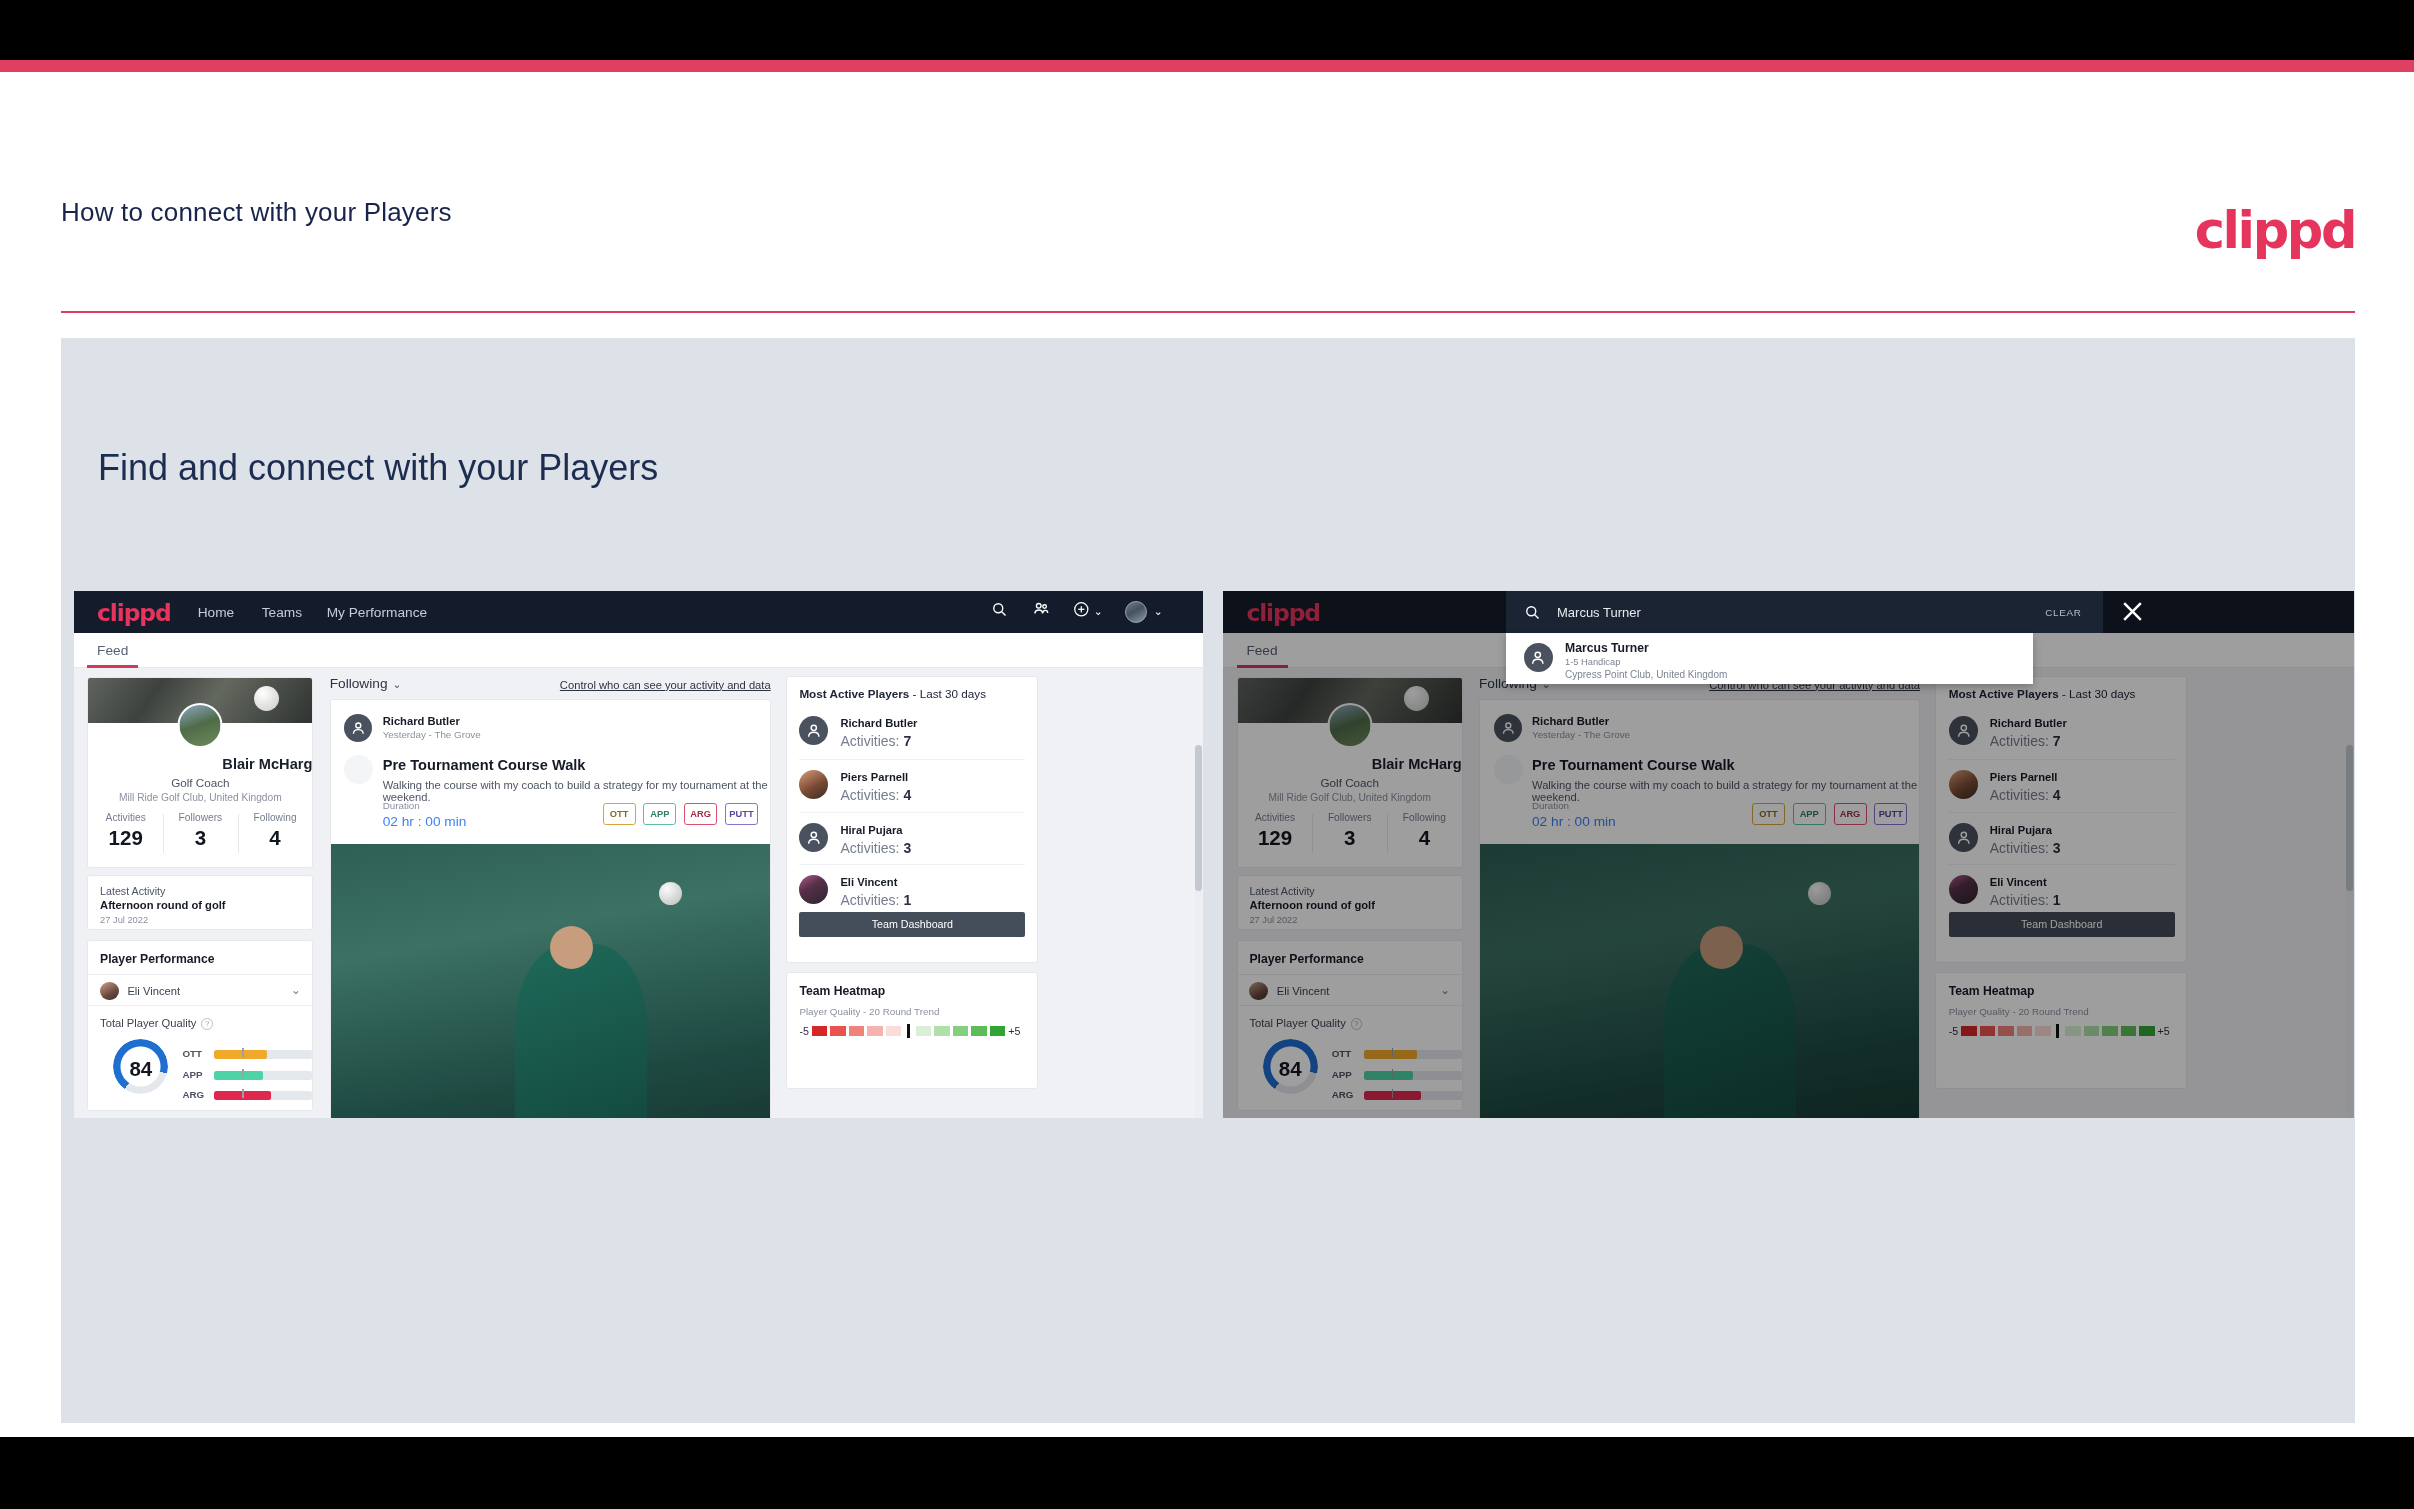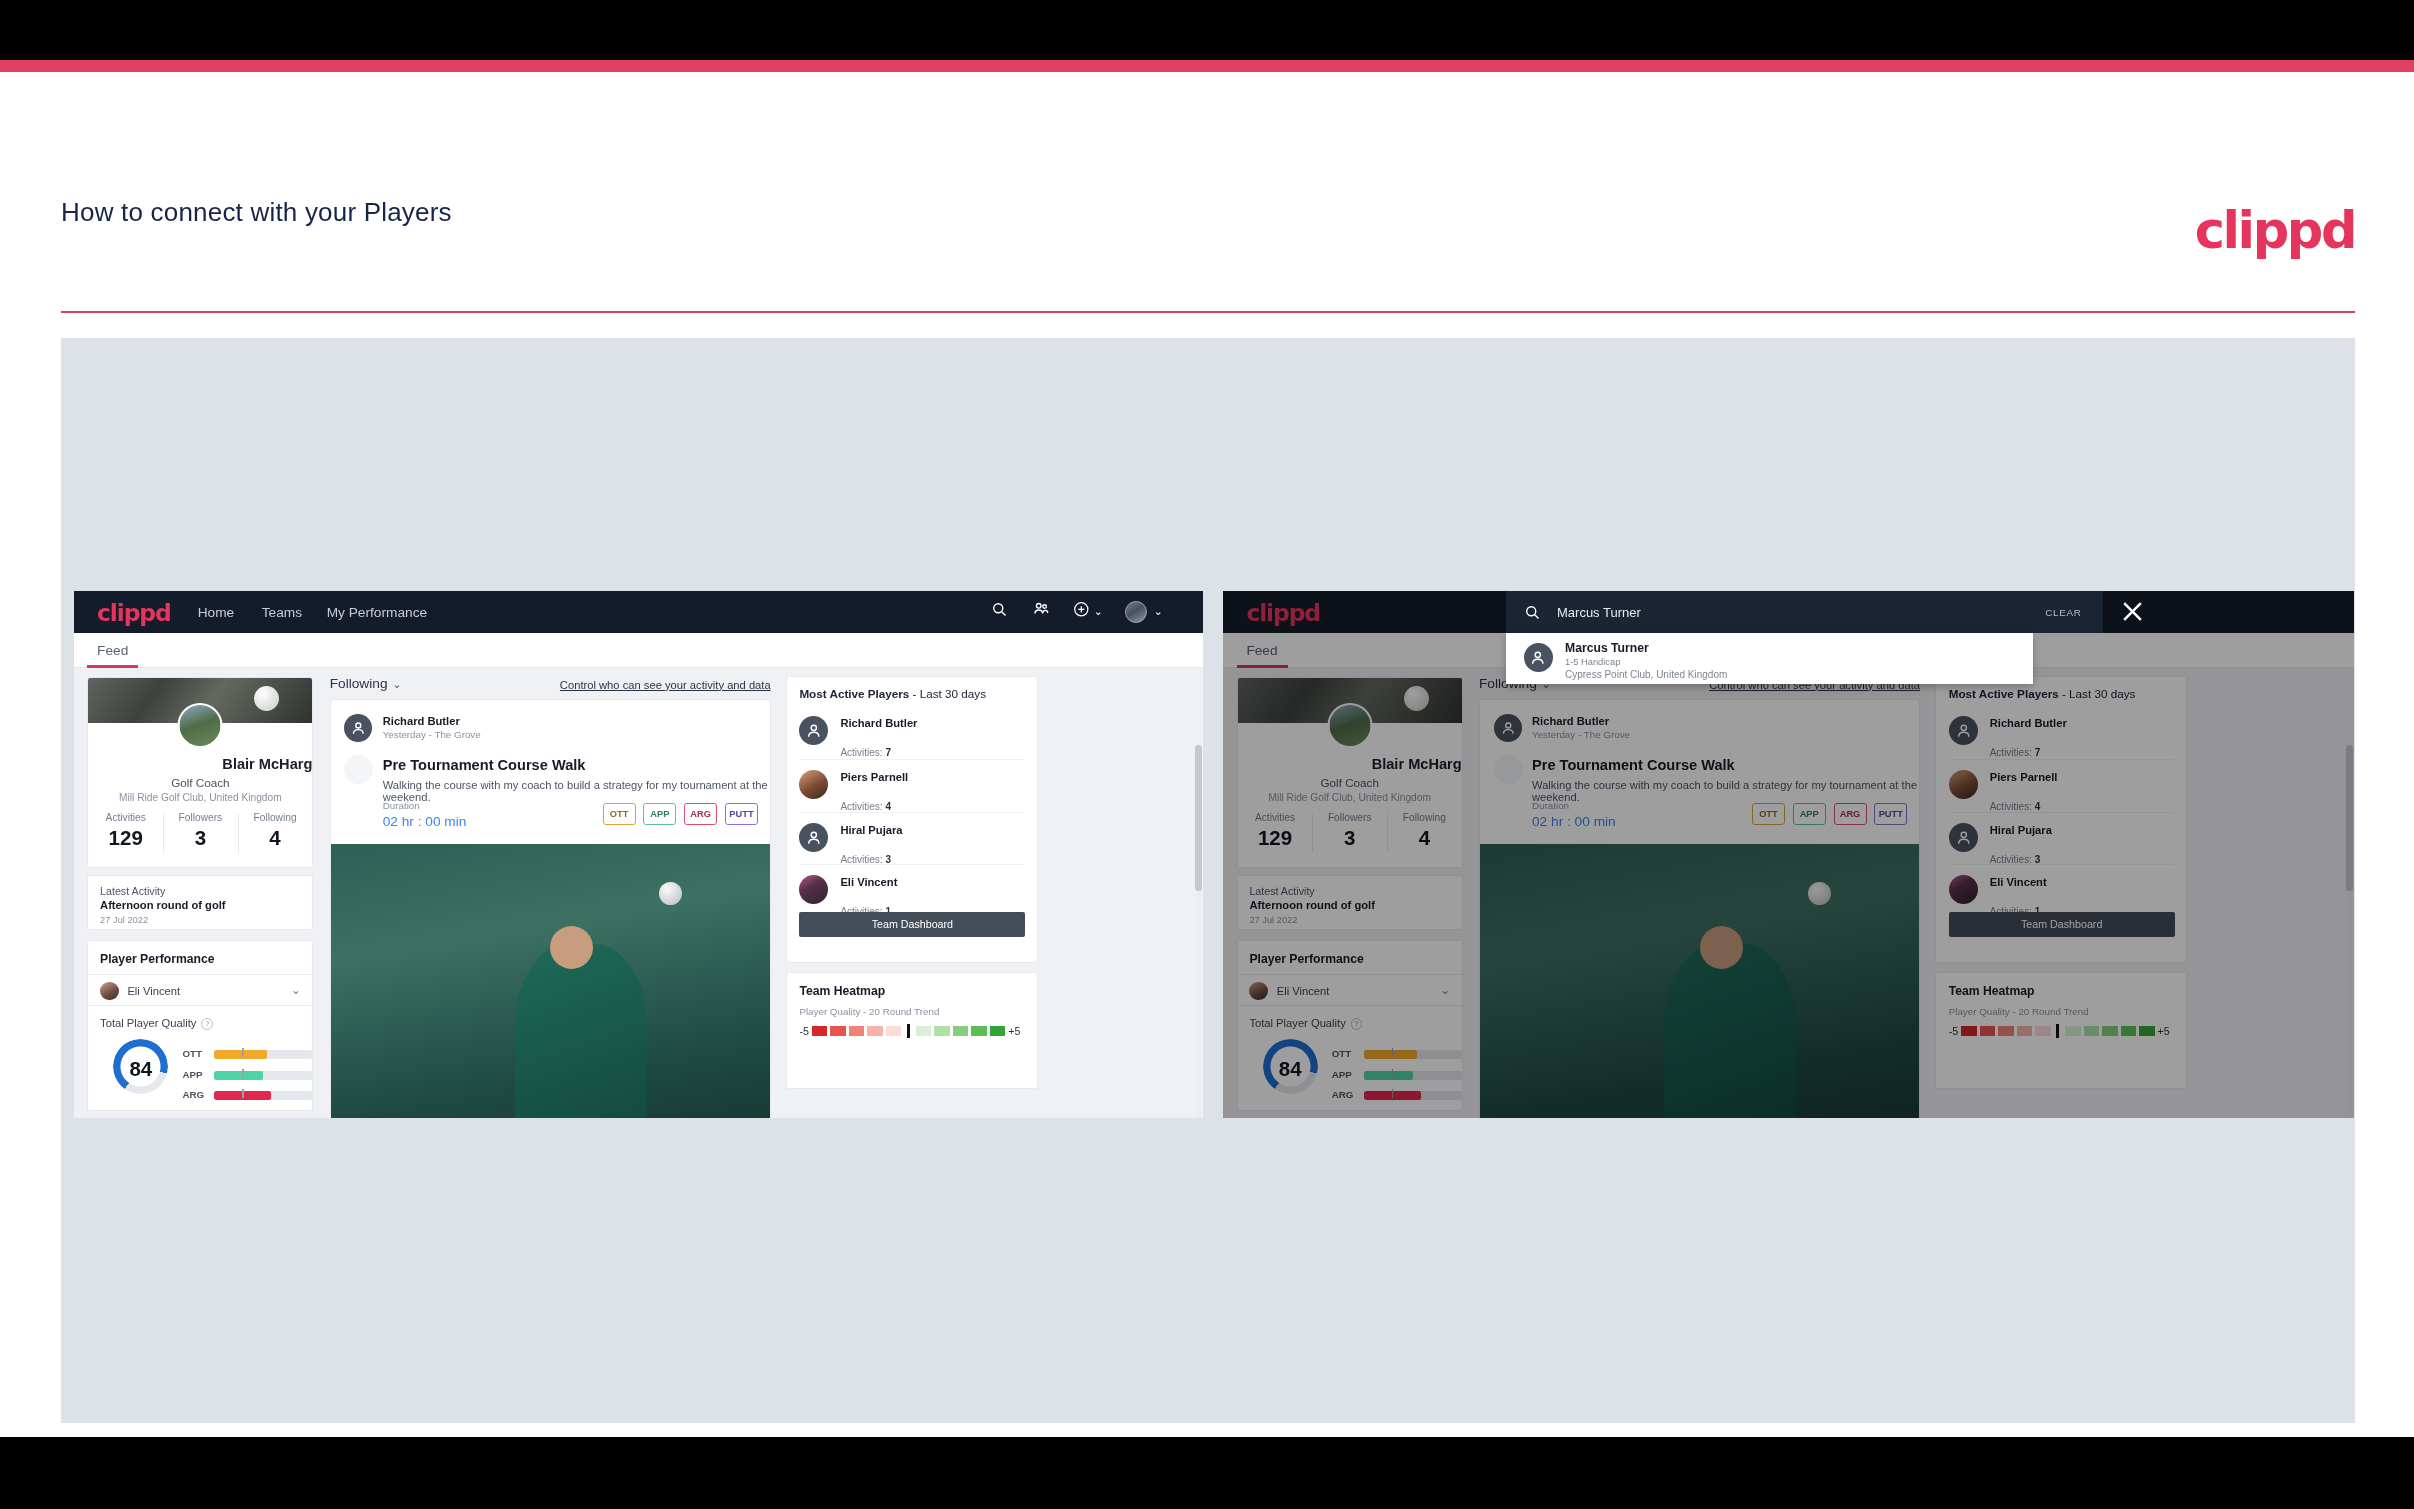--- a/index.html
+++ b/index.html
@@ -177,21 +177,21 @@
   .map-card .hd { position:absolute; left:12.7px; top:10.7px; font-size:11.7px; color:#20263a; }
   .map-card .hd b { font-weight:bold; }
   .prow { position:absolute; left:12.7px; width:226px; height:53px; }
   .prow + .prow { border-top:1px solid #eef0f3; }
   .prow .av { position:absolute; left:0; top:10.7px; width:29px; height:29px; border-radius:50%; }
   .prow .av.generic { background:#4a5260; }
   .prow .av.generic svg { position:absolute; left:5.9px; top:5.9px; }
   .prow .av.p2 { background:linear-gradient(150deg,#d8a07d,#7a4a33 55%,#3a2b24); }
   .prow .av.p4 { background:linear-gradient(150deg,#b35a8f,#563048 40%,#2d2430); }
   .prow .nm { position:absolute; left:41px; top:11.7px; font-size:11.2px; font-weight:bold; color:#161b27; }
-  .prow .ac { position:absolute; left:41px; top:41px; font-size:10px; color:#767d8d; }
+  .prow .ac { position:absolute; left:41px; top:27px; font-size:14px; color:#767d8d; }
   .prow .ac b { color:#2a3040; }
   .teambtn { position:absolute; left:12.7px; top:235px; width:226px; height:25px;
              background:#444d5a; border-radius:2px; color:#fff; font-size:10.7px;
              display:flex; align-items:center; justify-content:center; }
 
   .heat-card { position:absolute; left:0; top:304px; width:252px; height:117px;
                background:#fff; border:1px solid #e6e8ec; border-radius:2.9px; }
   .heat-card .hd { position:absolute; left:12.7px; top:10.7px; font-size:12.2px; font-weight:bold; color:#161b27; }
   .heat-card .sub { position:absolute; left:12.7px; top:33px; font-size:9.8px; color:#8b91a0; }
   .heat-row { position:absolute; left:12.7px; top:51px; display:flex; align-items:center; gap:2.9px; }
@@ -233,20 +233,21 @@
 
 <div class="band-black-top"></div>
 <div class="band-pink"></div>
 
 <div class="slide">
   <div class="slide-title">How to connect with your Players</div>
   <div class="logo">clippd</div>
   <div class="title-rule"></div>
 
   <div class="content">
+    <div class="h2">Find and connect with your Players</div>
 
     <div class="shot shot1">
       <div class="topbar">
         <div class="tb-logo">clippd</div>
         <div class="tb-nav n1">Home</div>
         <div class="tb-nav n2">Teams</div>
         <div class="tb-nav n3">My Performance</div>
 
         <div class="tb-ico" style="left:917px">
           <svg width="16.6" height="16.6" viewBox="0 0 24 24" fill="none" stroke="#fff" stroke-width="2">

